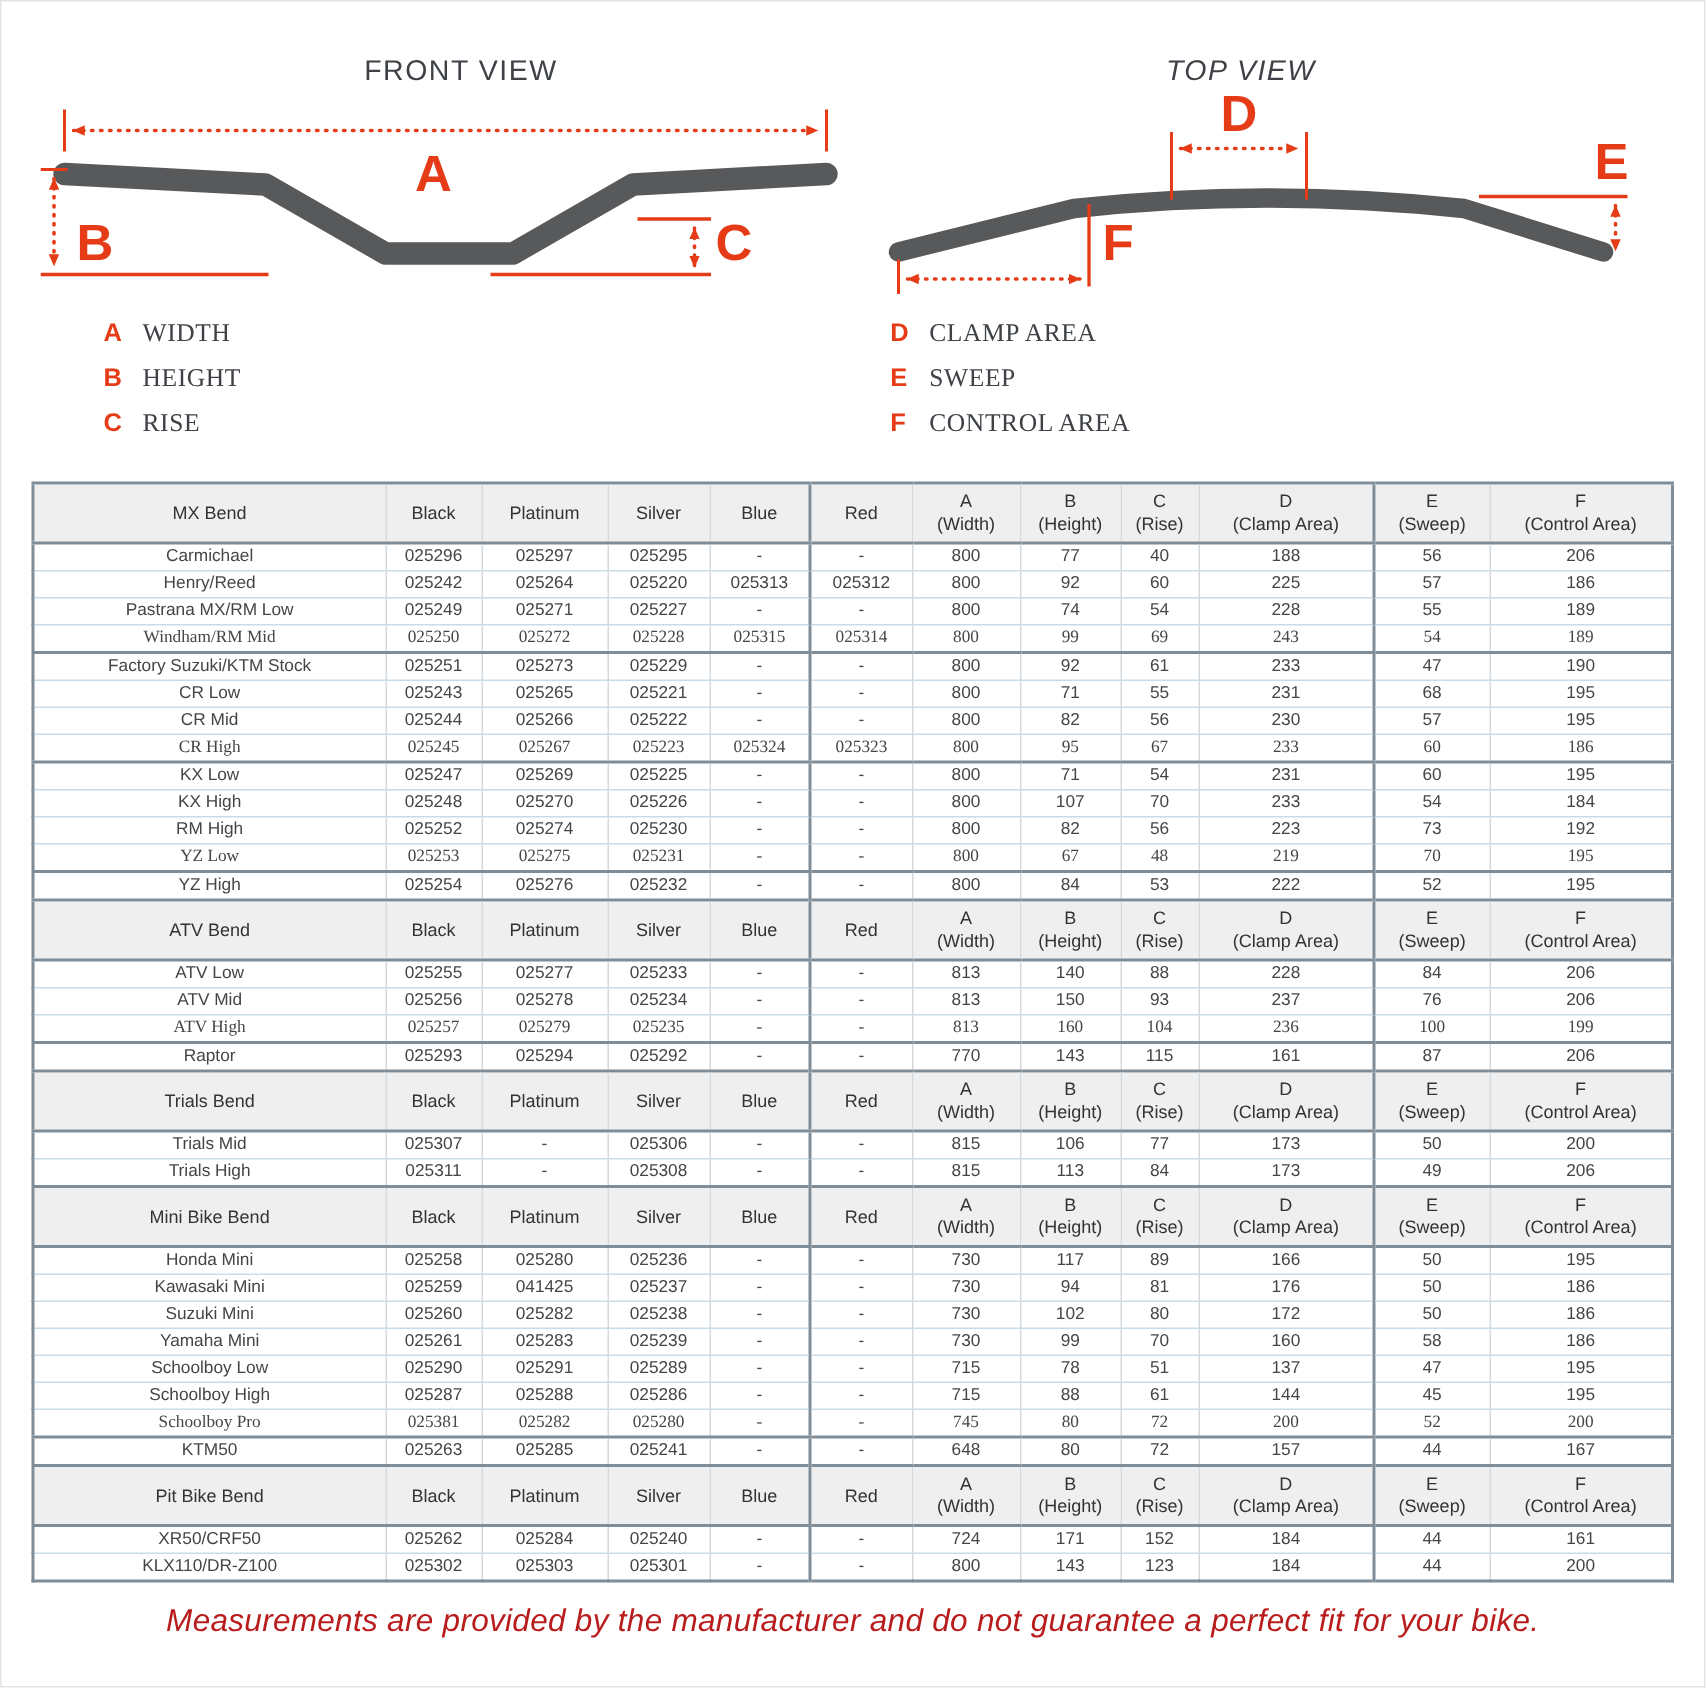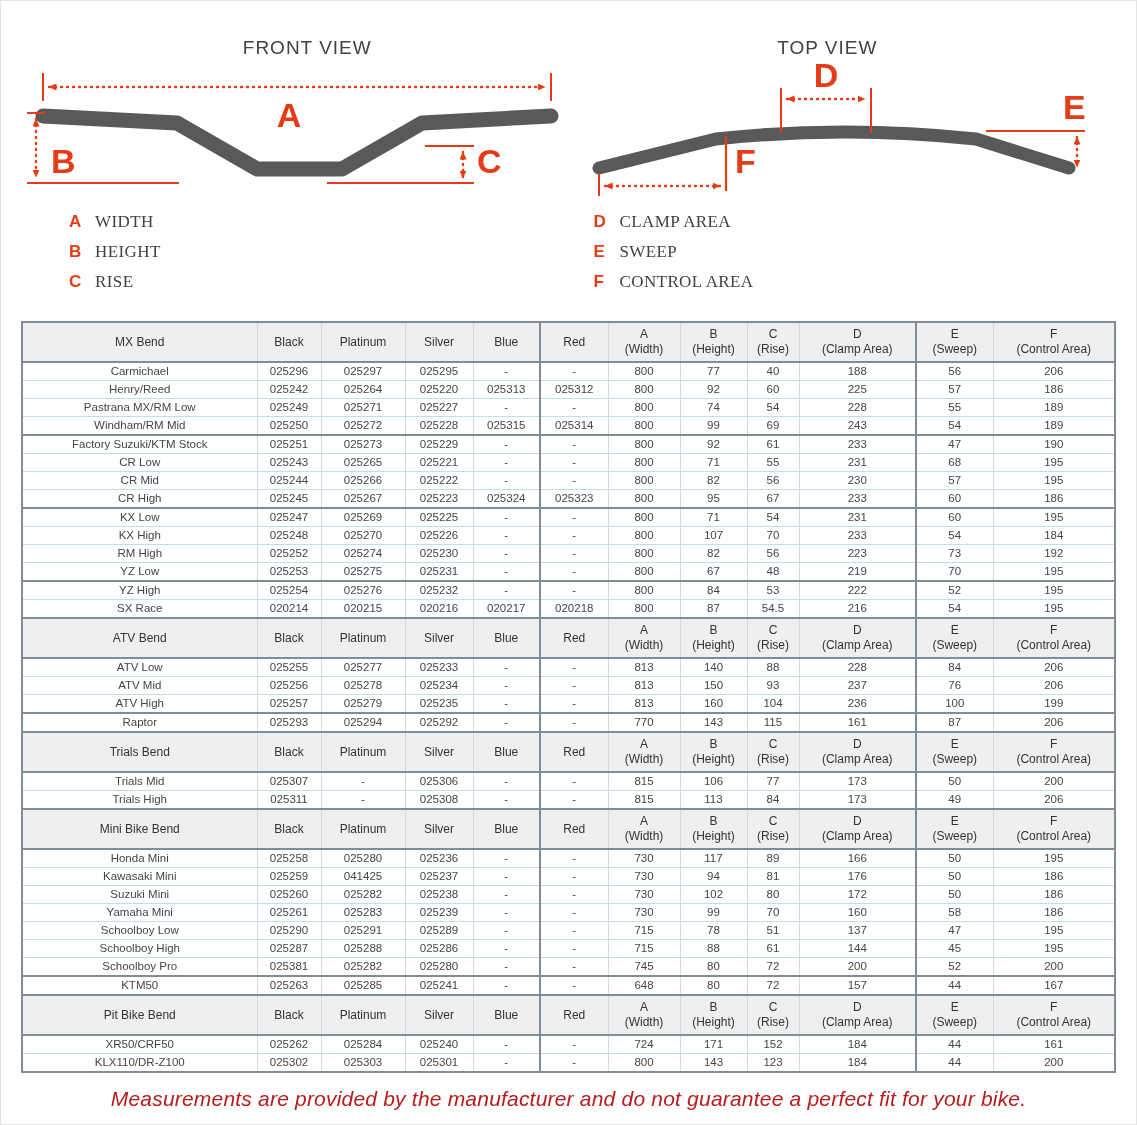--- a/index.html
+++ b/index.html
@@ -22,21 +22,21 @@
     border:1px solid #e3e3e3;
     overflow:hidden;
   }
   .diagrams{display:flex;height:296px;align-items:flex-end;}
   .half{width:568px;position:relative;}
   .diagram-title{
     text-align:center;margin-top:14px;
     font-size:19px;letter-spacing:1px;color:var(--title);
   }
   .half.left .diagram-title{padding-left:45px;}
-  .half.right .diagram-title{padding-right:50px;}
+  .half.right .diagram-title{padding-right:50px;font-style:italic;}
   .half.left svg{display:block;margin-left:26px;margin-top:2px;}
   .half.right svg{display:block;margin-left:22px;margin-top:2px;}
   .legend{margin-top:6px;}
   .half.left .legend{margin-left:68px;}
   .half.right .legend{margin-left:25px;}
   .legend-row{height:30px;display:flex;align-items:center;}
   .legend-key{
     color:var(--accent);font-weight:bold;font-size:17px;width:26px;flex:0 0 26px;
   }
   .legend-label{font-size:17px;color:var(--title);letter-spacing:0.4px;font-family:Liberation Serif, serif;}
@@ -60,21 +60,21 @@
     border-left:1px solid var(--thinv);border-right:1px solid var(--thinv);
     border-top:1px solid var(--thinh);border-bottom:1px solid var(--thinh);
     text-align:center;padding:0 3px;white-space:nowrap;overflow:hidden;
   }
   td{height:18px;line-height:17px;}
   th{
     background:var(--headbg);font-weight:400;color:#333;
     height:40px;font-size:12px;line-height:1.25;vertical-align:middle;
   }
   tr.sec-head th{border-top:2px solid var(--thick);border-bottom:2px solid var(--thick);}
-  tr.group-end td{border-bottom:2px solid var(--thick);}
+  tr.group-end td{border-bottom:2px solid var(--thick);font-family:Liberation Serif, serif;}
   td:nth-child(6),th:nth-child(6),
   td:nth-child(11),th:nth-child(11){border-left:2px solid var(--thick);}
   .footnote{
     margin-top:14px;text-align:center;
     font-style:italic;font-size:21px;color:#b91c1c;
     letter-spacing:0.2px;
   }
 </style>
 </head>
 <body>
@@ -385,34 +385,20 @@
           <td>025232</td>
           <td>-</td>
           <td>-</td>
           <td>800</td>
           <td>84</td>
           <td>53</td>
           <td>222</td>
           <td>52</td>
           <td>195</td>
         </tr>
-        <tr>
-          <td>SX Race</td>
-          <td>020214</td>
-          <td>020215</td>
-          <td>020216</td>
-          <td>020217</td>
-          <td>020218</td>
-          <td>800</td>
-          <td>87</td>
-          <td>54.5</td>
-          <td>216</td>
-          <td>54</td>
-          <td>195</td>
-        </tr>
         <tr class="sec-head">
           <th>ATV Bend</th>
           <th>Black</th>
           <th>Platinum</th>
           <th>Silver</th>
           <th>Blue</th>
           <th>Red</th>
           <th>
             <div>A</div>
             <div>(Width)</div>

